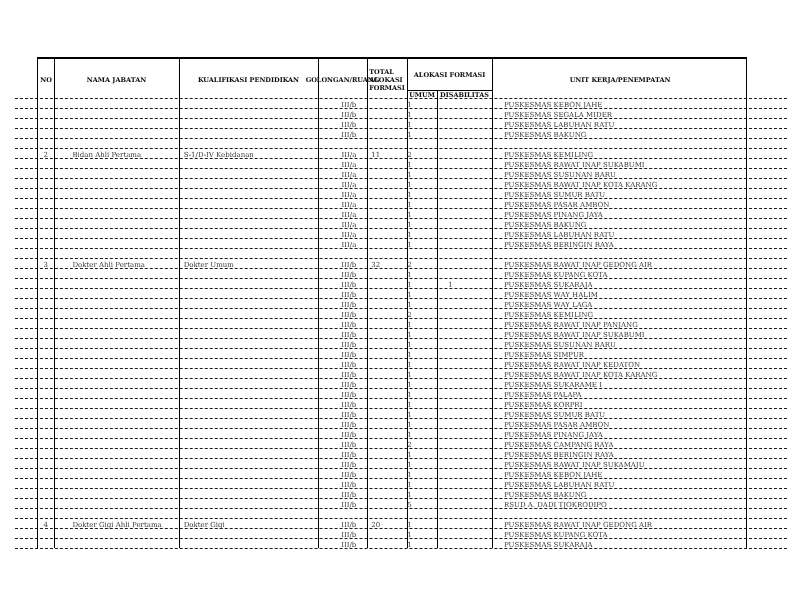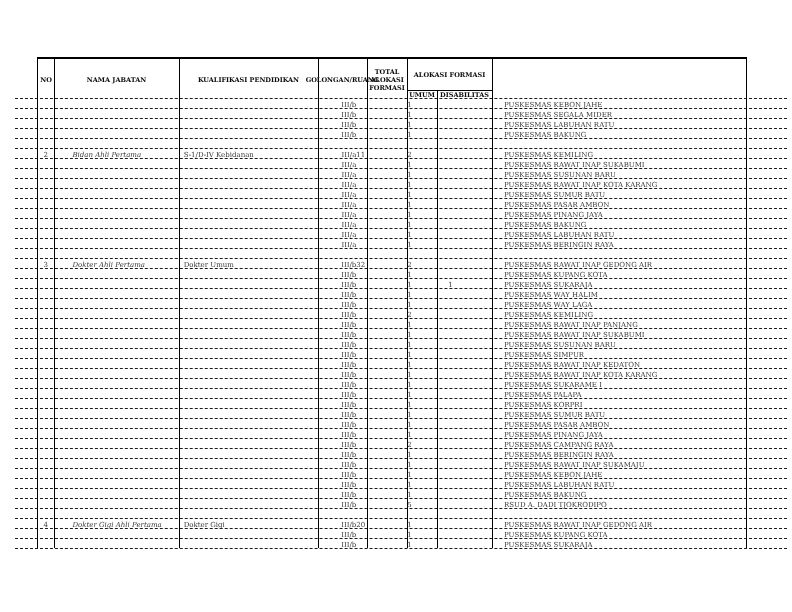--- a/index.html
+++ b/index.html
@@ -29,42 +29,42 @@
   .v-nama{left:141px;}
   .v-kual{left:280px;}
   .v-gol{left:329px;}
   .v-total{left:369px;}
   .v-umumdis{left:399px;top:31px;}
   .v-dis{left:454px;}
   .h-alok{position:absolute;left:369px;width:85px;top:31px;height:1px;background:#000;}
   
   .hcell{
     position:absolute;top:0;height:41px;
-    display:flex;align-items:center;justify-content:center;text-align:center;
+    display:flex;align-items:center;justify-content:center;text-align:left;
     font-weight:bold;font-size:6.5px;line-height:8px;color:#0d0d0d;
     box-sizing:border-box;overflow-wrap:break-word;
   }
   .hc-no{left:0;width:16px;}
   .hc-nama{left:16px;width:125px;}
   .hc-kual{left:141px;width:139px;}
   .hc-gol{left:280px;width:49px;padding:0 2px;}
   .hc-total{left:329px;width:40px;padding:0 3px;}
   .hc-alok{left:369px;width:85px;height:31px;}
   .hc-umum{left:369px;width:30px;top:31px;height:10px;line-height:10px;}
   .hc-dis{left:399px;width:55px;top:31px;height:10px;line-height:10px;}
   .hc-unit{left:454px;width:256px;}
   
   .tbody{position:absolute;left:0;top:41px;width:710px;}
   .trow{display:flex;height:10px;font-size:7px;line-height:10px;color:#3a3a3a;}
   .trow span{display:block;box-sizing:border-box;white-space:nowrap;overflow:hidden;}
   .c-no{width:16px;text-align:center;}
-  .c-nama{width:125px;padding-left:19px;font-style:italic;}
+  .c-nama{width:125px;padding-left:19px;}
   .c-kual{width:139px;padding-left:9px;}
   .c-gol{width:49px;text-align:right;}
-  .c-total{width:40px;text-align:left;}
+  .c-total{width:40px;text-align:center;}
   .c-umum{width:30px;text-align:center;}
   .c-dis{width:55px;text-align:center;}
   .c-unit{width:256px;padding-left:3px;margin-left:24px;}
 </style>
 </head>
 <body>
 
 <div class="page">
 
   <div class="gridlines" id="gridlines">
@@ -127,20 +127,21 @@
     <div class="h-alok"></div>
 
     <div class="hcell hc-no">NO</div>
     <div class="hcell hc-nama">NAMA JABATAN</div>
     <div class="hcell hc-kual">KUALIFIKASI PENDIDIKAN</div>
     <div class="hcell hc-gol">GOLONGAN/RUANG</div>
     <div class="hcell hc-total">TOTAL ALOKASI FORMASI</div>
     <div class="hcell hc-alok">ALOKASI FORMASI</div>
     <div class="hcell hc-umum">UMUM</div>
     <div class="hcell hc-dis">DISABILITAS</div>
+    <div class="hcell hc-unit">UNIT KERJA/PENEMPATAN</div>
 
     <div class="tbody" id="tbody">
         <div class="trow">
           <span class="c-no"></span>
           <span class="c-nama"></span>
           <span class="c-kual"></span>
           <span class="c-gol">III/b</span>
           <span class="c-total"></span>
           <span class="c-umum">1</span>
           <span class="c-dis"></span>

